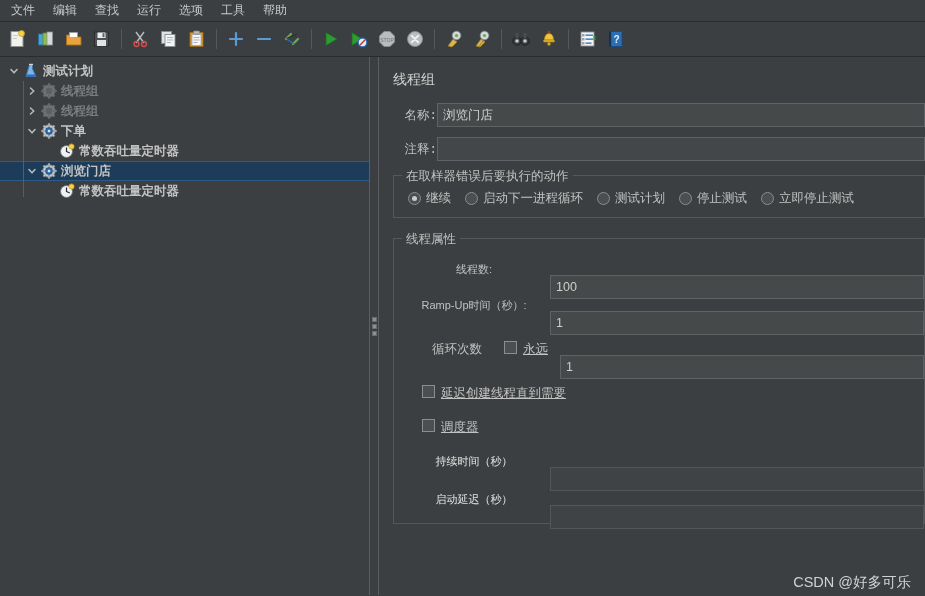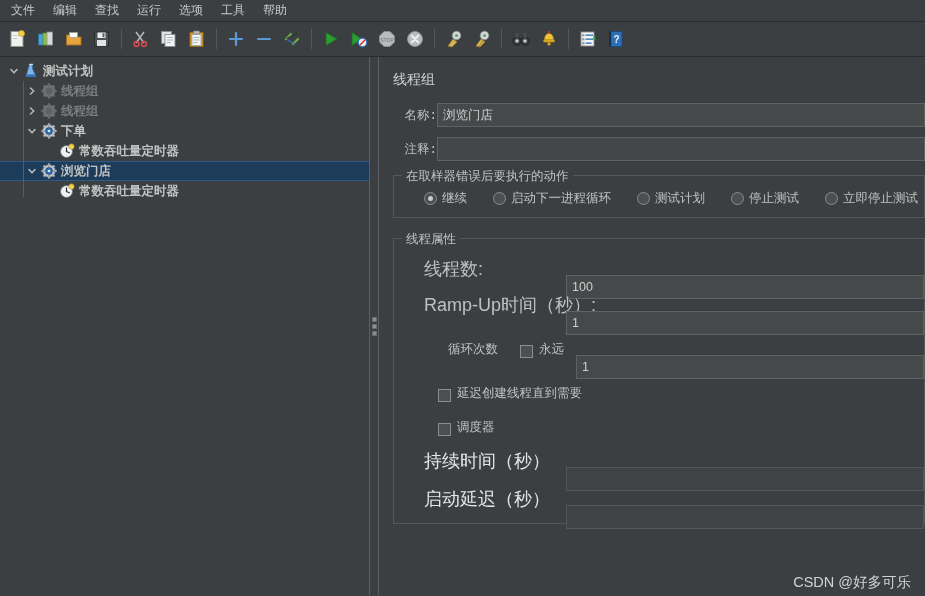--- a/index.html
+++ b/index.html
@@ -162,39 +162,39 @@
     font-family: "Liberation Sans", sans-serif;
     outline: none;
     flex: 1;
   }
   .txt.empty { background: #43474a; }
 
   
   .groupbox {
     border: 1px solid #55585a;
     margin: 8px 0 0 0;
-    padding: 14px 0 10px 16px;
+    padding: 14px 0 10px 0;
     position: relative;
   }
   .groupbox > .gb-title {
     position: absolute;
     top: -8px; left: 8px;
     background: #3c3f41;
     padding: 0 4px;
     font-size: 12.5px;
     color: #c0c0c0;
     white-space: nowrap;
   }
 
   
   .radio-line {
     display: flex;
     align-items: center;
     padding-left: 14px;
-    gap: 12px;
+    gap: 0px;
   }
   .radio-item {
     display: flex;
     align-items: center;
     font-size: 12.5px;
     color: #c3c3c3;
     margin-right: 14px;
     white-space: nowrap;
     cursor: default;
   }
@@ -218,25 +218,25 @@
 
   
   .tp-row {
     display: flex;
     align-items: center;
     margin: 0 0 12px 0;
     height: 24px;
     padding-left: 14px;
   }
   .tp-label {
-    font-size: 18px;
+    font-size: 11px;
     color: #c0c0c0;
     white-space: nowrap;
     width: 142px;
-    text-align: left;
+    text-align: center;
     padding-right: 10px;
   }
   .tp-label.dim { color: #e5e5e5; }
   .tp-field {
     background: #45494a;
     border: 1px solid #5e6264;
     height: 24px;
     line-height: 22px;
     font-size: 12.5px;
     color: #cfcfcf;
@@ -263,23 +263,23 @@
   .cb-item.checked .cb-mark::after {
     content: "";
     position: absolute;
     left: 3px; top: 0px;
     width: 4px; height: 8px;
     border: solid #cdd0d1;
     border-width: 0 2px 2px 0;
     transform: rotate(42deg);
   }
   .cb-item {
-    display: flex; align-items: flex-end;
+    display: flex; align-items: flex-start;
     font-size: 12.5px; color: #c3c3c3;
-    white-space: nowrap; cursor: default;
+    white-space: nowrap; cursor: default; text-decoration: underline;
   }
   .cb-row {
     display: flex; align-items: center;
     padding-left: 28px;
     height: 24px;
     margin-bottom: 10px;
   }
 
   
   .loop-row { display: flex; align-items: center; padding-left: 14px; height: 40px; margin-bottom: 12px; }

